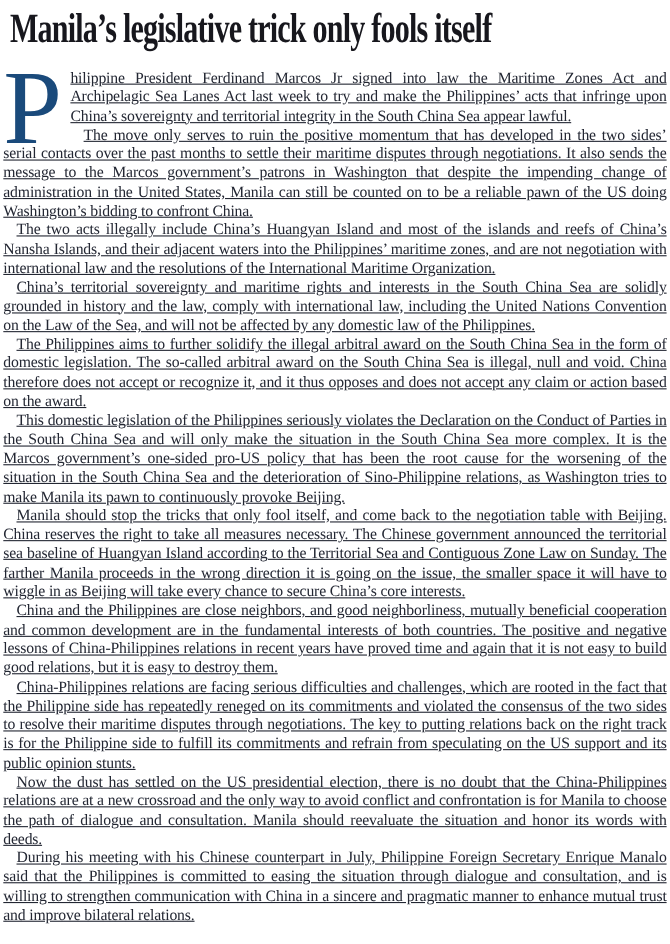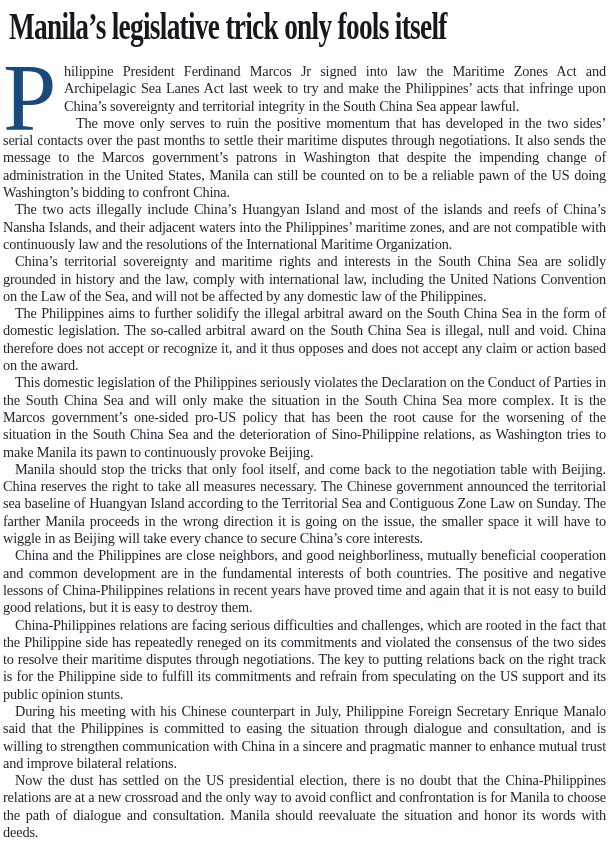--- a/index.html
+++ b/index.html
@@ -36,20 +36,21 @@
     text-align: justify;
     font-size: 14.3px;
     line-height: 17.3px;
     letter-spacing: -0.15px;
     color: var(--text-color, #232733);
   }
   .article-body p {
     margin: 0;
     padding: 0;
     text-indent: 12px;
+    text-decoration: underline;
   }
   .article-body p.lead {
     text-indent: 0;
   }
   .dropcap {
     float: left;
     width: 54px;
     height: 69px;
     margin-right: 7px;
     font-size: 96px;
@@ -63,23 +64,23 @@
 </head>
 <body>
 
 <div class="page">
   <h1 class="headline">Manila’s legislative trick only fools itself</h1>
 
   <div class="article-body">
     <span class="dropcap">P</span>
     <p class="lead">hilippine President Ferdinand Marcos Jr signed into law the Maritime Zones Act and Archipelagic Sea Lanes Act last week to try and make the Philippines’ acts that infringe upon China’s sovereignty and territorial integrity in the South China Sea appear lawful.</p>
     <p>The move only serves to ruin the positive momentum that has developed in the two sides’ serial contacts over the past months to settle their maritime disputes through negotiations. It also sends the message to the Marcos government’s patrons in Washington that despite the impending change of administration in the United States, Manila can still be counted on to be a reliable pawn of the US doing Washington’s bidding to confront China.</p>
-    <p>The two acts illegally include China’s Huangyan Island and most of the islands and reefs of China’s Nansha Islands, and their adjacent waters into the Philippines’ maritime zones, and are not compatible with continuously law and the resolutions of the International Maritime Organization.</p>
+    <p>The two acts illegally include China’s Huangyan Island and most of the islands and reefs of China’s Nansha Islands, and their adjacent waters into the Philippines’ maritime zones, and are not negotiation with international law and the resolutions of the International Maritime Organization.</p>
     <p>China’s territorial sovereignty and maritime rights and interests in the South China Sea are solidly grounded in history and the law, comply with international law, including the United Nations Convention on the Law of the Sea, and will not be affected by any domestic law of the Philippines.</p>
     <p>The Philippines aims to further solidify the illegal arbitral award on the South China Sea in the form of domestic legislation. The so-called arbitral award on the South China Sea is illegal, null and void. China therefore does not accept or recognize it, and it thus opposes and does not accept any claim or action based on the award.</p>
     <p>This domestic legislation of the Philippines seriously violates the Declaration on the Conduct of Parties in the South China Sea and will only make the situation in the South China Sea more complex. It is the Marcos government’s one-sided pro-US policy that has been the root cause for the worsening of the situation in the South China Sea and the deterioration of Sino-Philippine relations, as Washington tries to make Manila its pawn to continuously provoke Beijing.</p>
     <p>Manila should stop the tricks that only fool itself, and come back to the negotiation table with Beijing. China reserves the right to take all measures necessary. The Chinese government announced the territorial sea baseline of Huangyan Island according to the Territorial Sea and Contiguous Zone Law on Sunday. The farther Manila proceeds in the wrong direction it is going on the issue, the smaller space it will have to wiggle in as Beijing will take every chance to secure China’s core interests.</p>
     <p>China and the Philippines are close neighbors, and good neighborliness, mutually beneficial cooperation and common development are in the fundamental interests of both countries. The positive and negative lessons of China-Philippines relations in recent years have proved time and again that it is not easy to build good relations, but it is easy to destroy them.</p>
     <p>China-Philippines relations are facing serious difficulties and challenges, which are rooted in the fact that the Philippine side has repeatedly reneged on its commitments and violated the consensus of the two sides to resolve their maritime disputes through negotiations. The key to putting relations back on the right track is for the Philippine side to fulfill its commitments and refrain from speculating on the US support and its public opinion stunts.</p>
+    <p>Now the dust has settled on the US presidential election, there is no doubt that the China-Philippines relations are at a new crossroad and the only way to avoid conflict and confrontation is for Manila to choose the path of dialogue and consultation. Manila should reevaluate the situation and honor its words with deeds.</p>
     <p>During his meeting with his Chinese counterpart in July, Philippine Foreign Secretary Enrique Manalo said that the Philippines is committed to easing the situation through dialogue and consultation, and is willing to strengthen communication with China in a sincere and pragmatic manner to enhance mutual trust and improve bilateral relations.</p>
-    <p>Now the dust has settled on the US presidential election, there is no doubt that the China-Philippines relations are at a new crossroad and the only way to avoid conflict and confrontation is for Manila to choose the path of dialogue and consultation. Manila should reevaluate the situation and honor its words with deeds.</p>
   </div>
 </div>
 
 </body></html>

